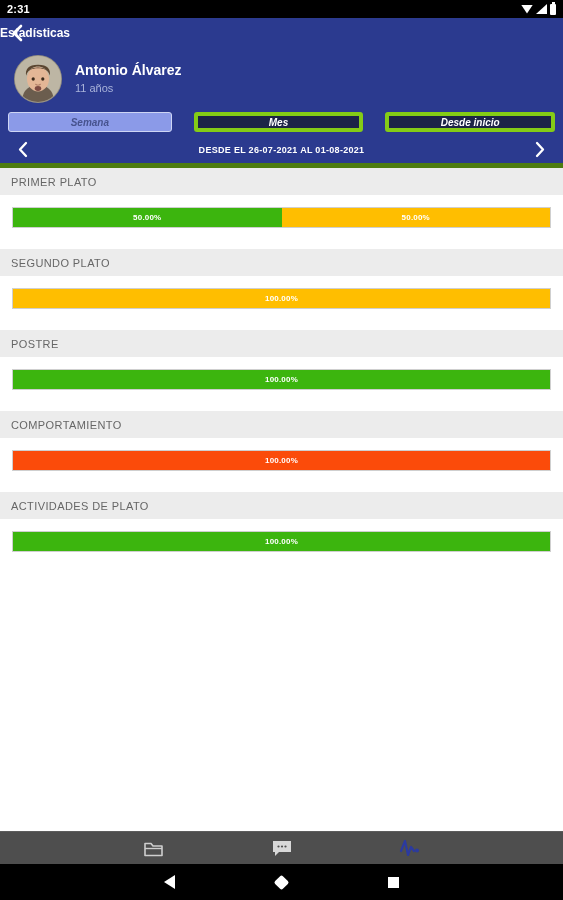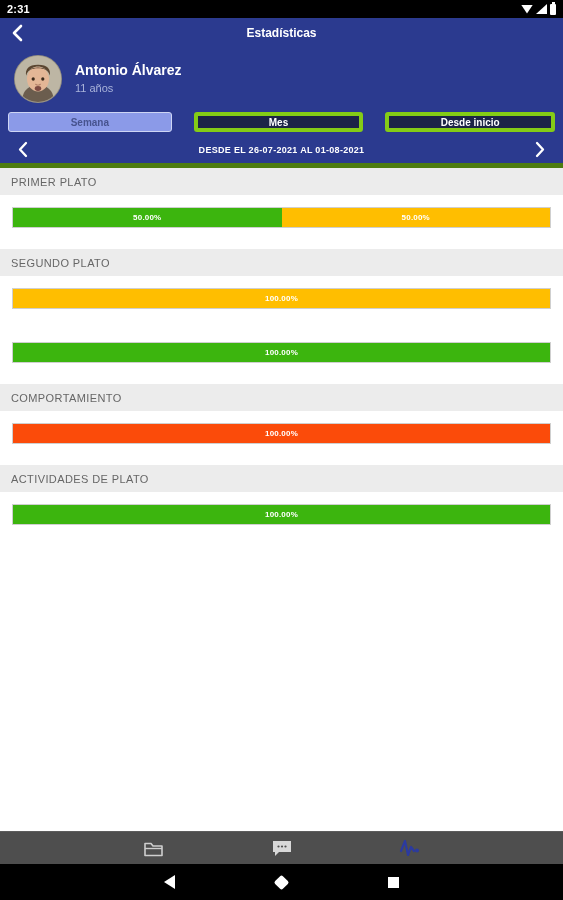--- a/index.html
+++ b/index.html
@@ -41,21 +41,21 @@
   .app-bar {
     background:#2b3a8f; height:30px;
     display:flex; align-items:center; position:relative;
   }
   .back-chevron {
     width:34px; height:30px; display:flex; align-items:center; justify-content:center;
     cursor:pointer;
   }
   .back-chevron svg { display:block; }
   .app-title {
-    position:absolute; left:0; right:0; text-align:center;
+    position:absolute; left:0; right:0; 
     color:#fff; font-size:12px; font-weight:bold; pointer-events:none;
   }
 
   
   .profile {
     background:#2b3a8f; height:62px;
     display:flex; align-items:center; padding:0 0 0 14px;
   }
   .avatar {
     width:48px; height:48px; border-radius:50%;
@@ -63,21 +63,21 @@
     position:relative; border:1px solid rgba(0,0,0,.18);
   }
   .avatar svg { display:block; width:100%; height:100%; }
   .profile-text { margin-left:13px; line-height:1.25; }
   .profile-name { color:#fff; font-size:14px; font-weight:bold; }
   .profile-age  { color:#a9b3da; font-size:11px; margin-top:2px; }
 
   
   .seg-wrap {
     background:#2b3a8f; padding:2px 8px 4px 8px;
-    display:flex; gap:22px;
+    display:flex; gap:22px;font-style:italic;
   }
   .seg {
     flex:1; height:20px; border-radius:3px;
     display:flex; align-items:center; justify-content:center;
     font-size:10px; font-weight:bold; cursor:pointer;
     border:4px solid #84cc16;
   }
   .seg.inactive { background:#1c2447; color:#ffffff; }
   .seg.active {
     background:#8b9ae8; color:#47538f;
@@ -207,20 +207,21 @@
     </div>
   </div>
 
   <div class="sec-label">SEGUNDO PLATO</div>
   <div class="bar-row">
     <div class="bar">
       <div class="seg-fill" style="width:100%;background:#ffbe00;">100.00%</div>
     </div>
   </div>
 
+  <div class="sec-label">POSTRE</div>
   <div class="bar-row">
     <div class="bar">
       <div class="seg-fill" style="width:100%;background:#3cb50e;">100.00%</div>
     </div>
   </div>
 
   <div class="sec-label">COMPORTAMIENTO</div>
   <div class="bar-row">
     <div class="bar">
       <div class="seg-fill" style="width:100%;background:#fb4b0a;">100.00%</div>

